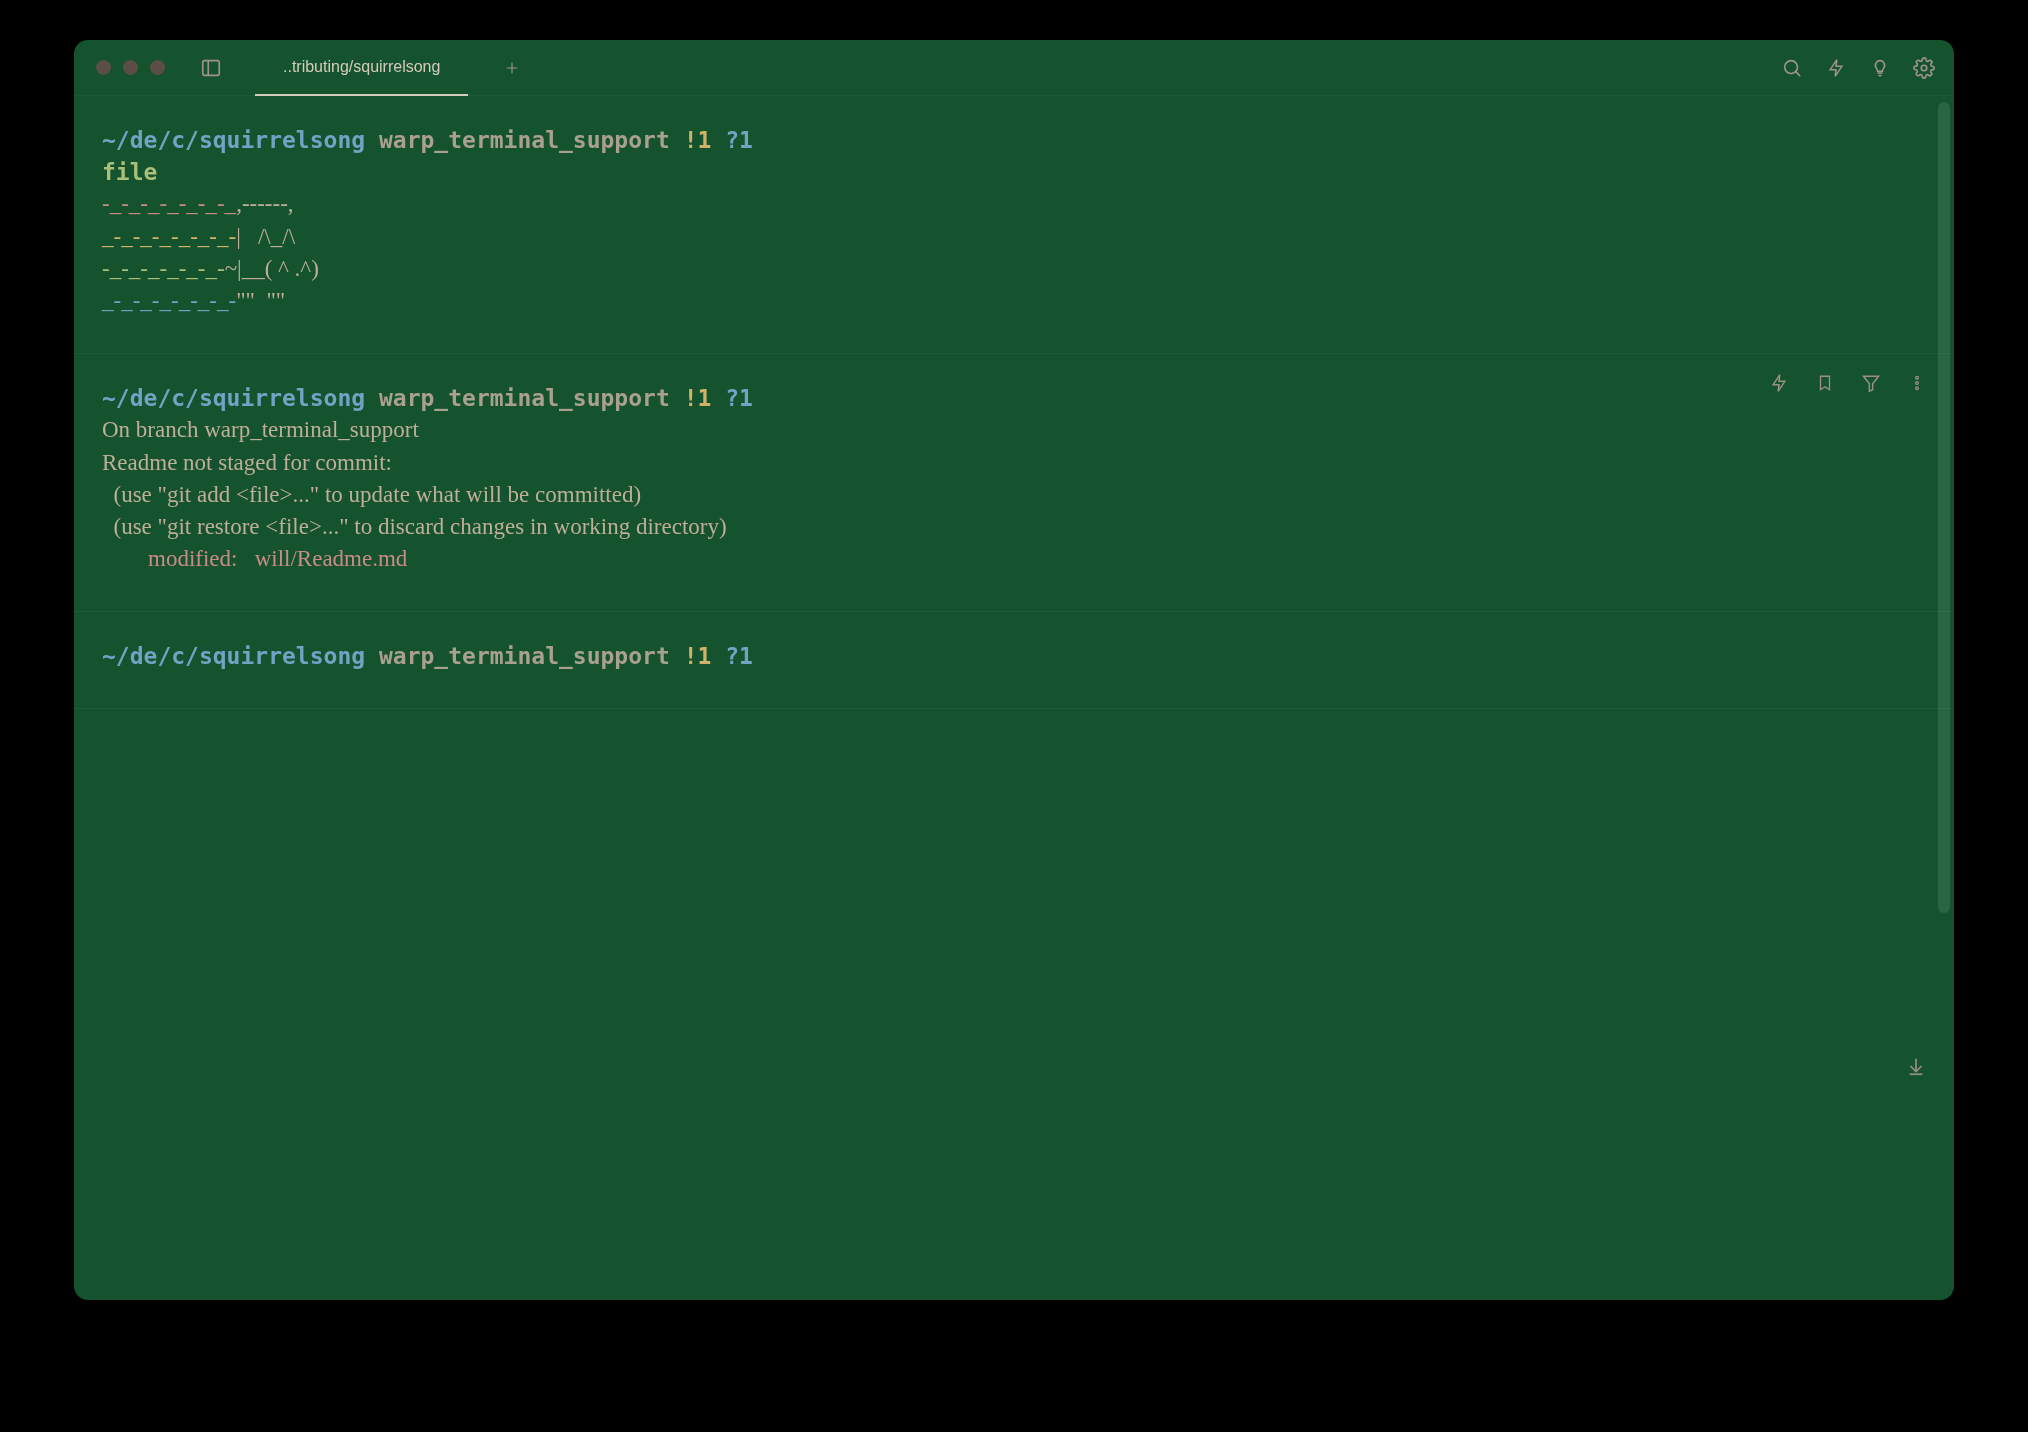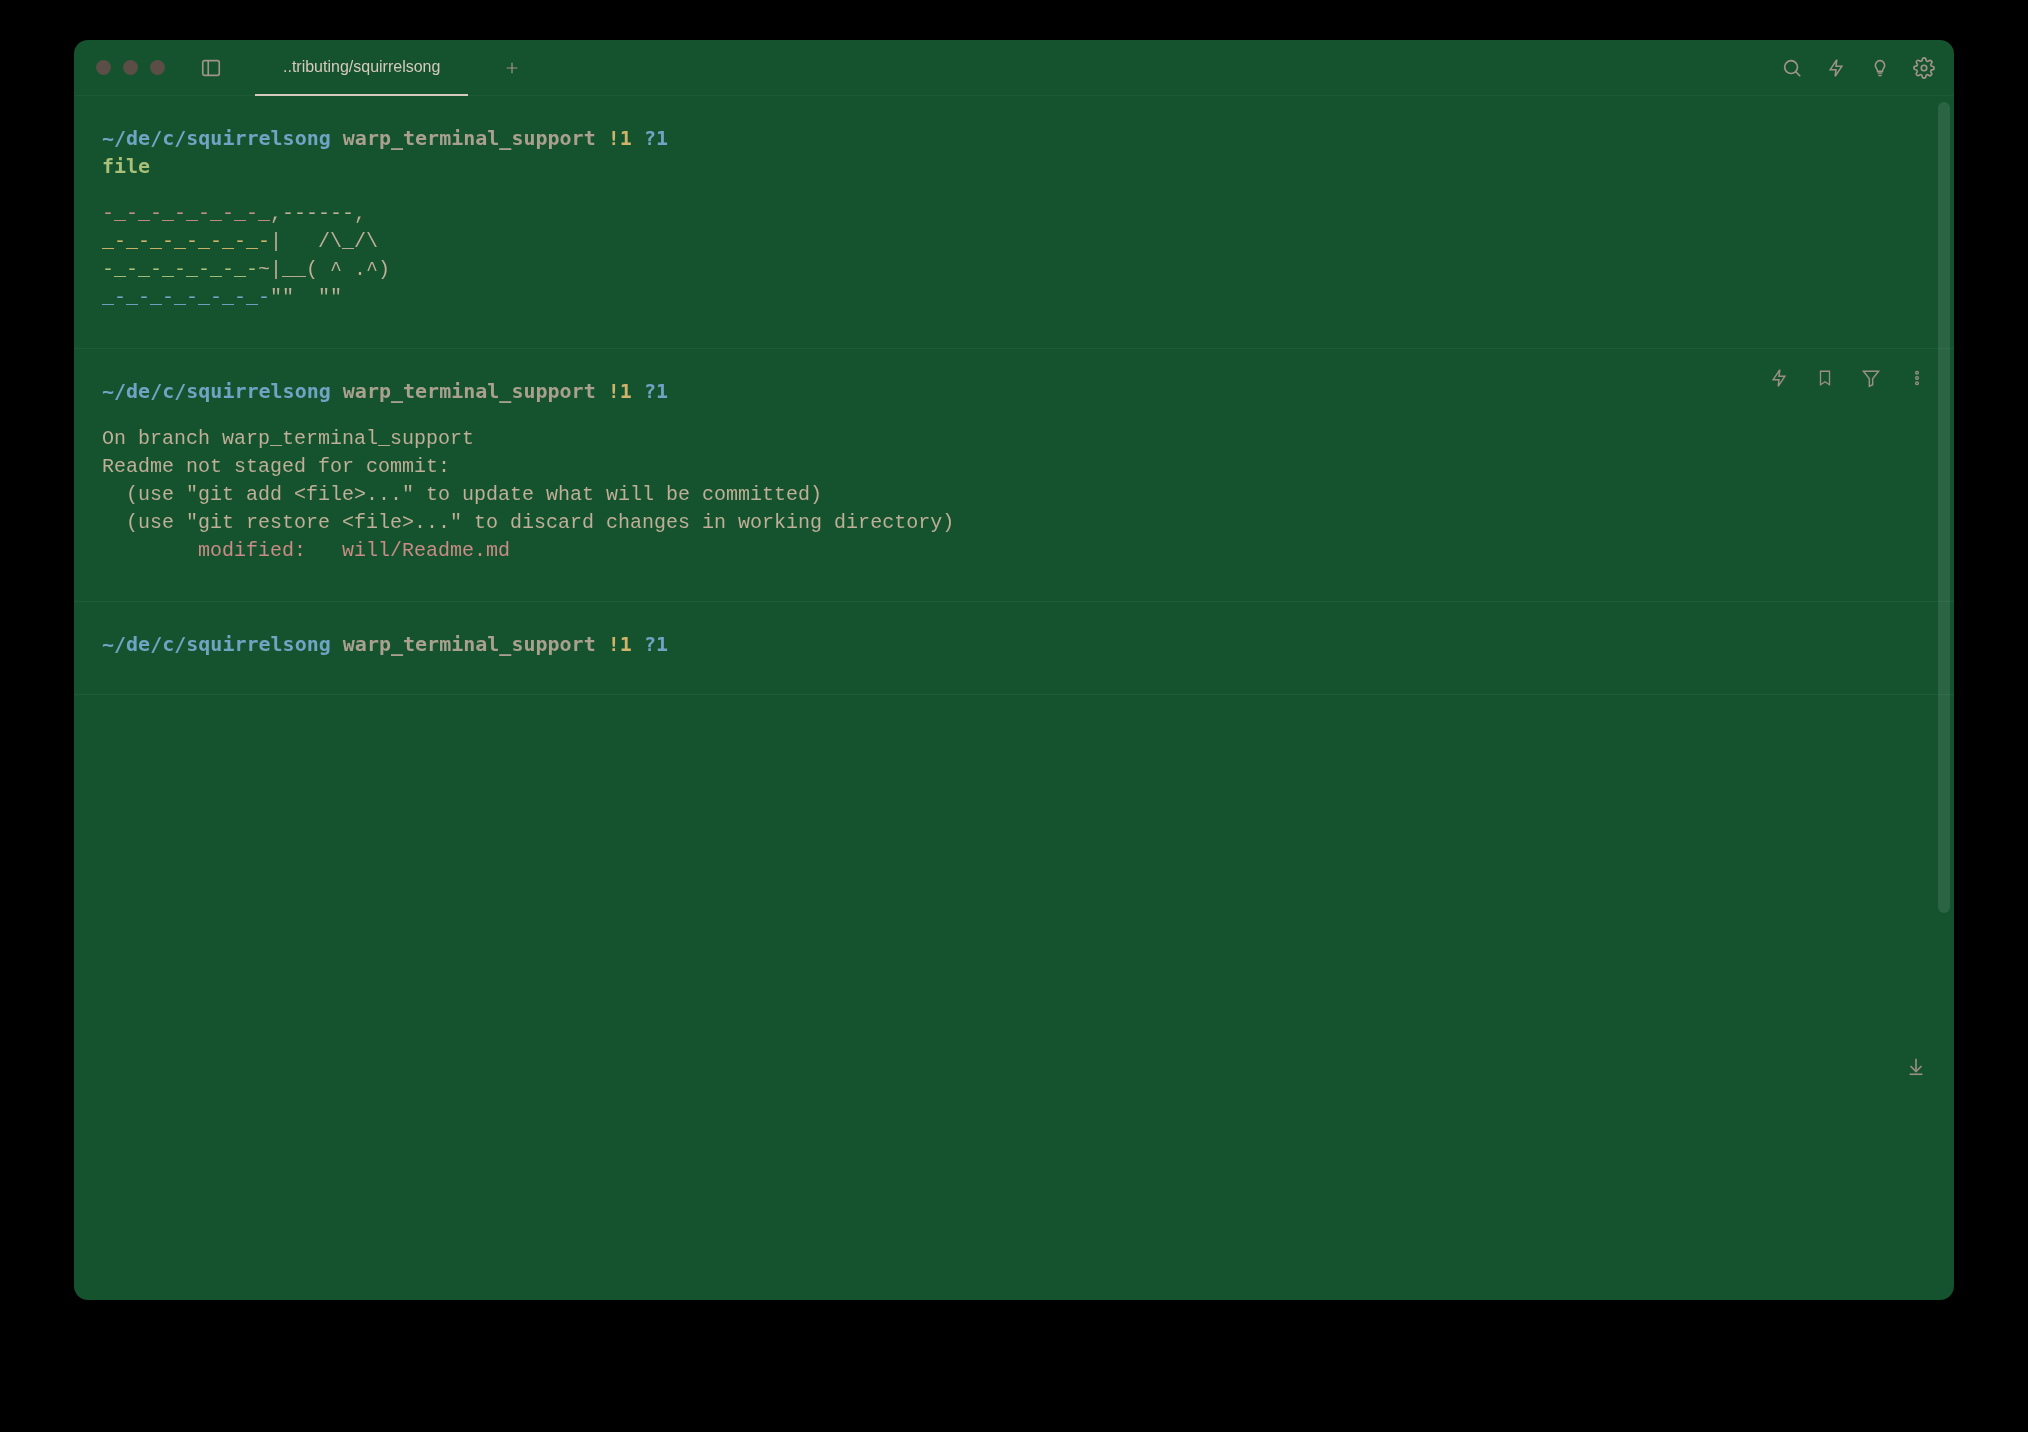--- a/index.html
+++ b/index.html
@@ -62,38 +62,38 @@
     margin-left: 14px;
   }
   .titlebar-spacer { flex: 1; }
   .title-actions { display: flex; gap: 20px; color: #a09489; align-items: center; }
   .title-actions .icn { width: 24px; height: 24px; display:flex; align-items:center; justify-content:center; }
 
   .content {
     flex: 1;
     position: relative;
     overflow: hidden;
-    font-size: 20px;
+    font-size: 23px;
     line-height: 1.4;
   }
 
   .block {
     padding: 28px 28px 36px 28px;
     border-bottom: 1px solid rgba(255,255,255,0.05);
     position: relative;
   }
   .block:last-child { border-bottom: none; }
 
   .prompt-line { white-space: pre; }
   .path-tilde { color: #6fa4c4; font-weight: 600; }
   .branch     { color: #a9a08f; font-weight: 600; }
   .git-mod    { color: #d0b36a; font-weight: 600; }
   .git-unt    { color: #6fa4c4; font-weight: 600; }
   .cmd        { color: #a9bf7a; font-weight: 700; }
-  pre.output  { color: #bfae98; white-space: pre; margin-top: 20px; font-family: Liberation Mono, monospace; }
+  pre.output  { color: #bfae98; white-space: pre; font-family: Liberation Serif, serif; }
 
   .nyan-line1 { color: #c98b87; }
   .nyan-line2 { color: #d0b36a; }
   .nyan-line3 { color: #a9bf7a; }
   .nyan-line4 { color: #6fa4c4; }
   .nyan-cat   { color: #bfae98; }
 
   .git-out { color: #bfae98; }
   .git-mod-file { color: #c98b87; }
 

